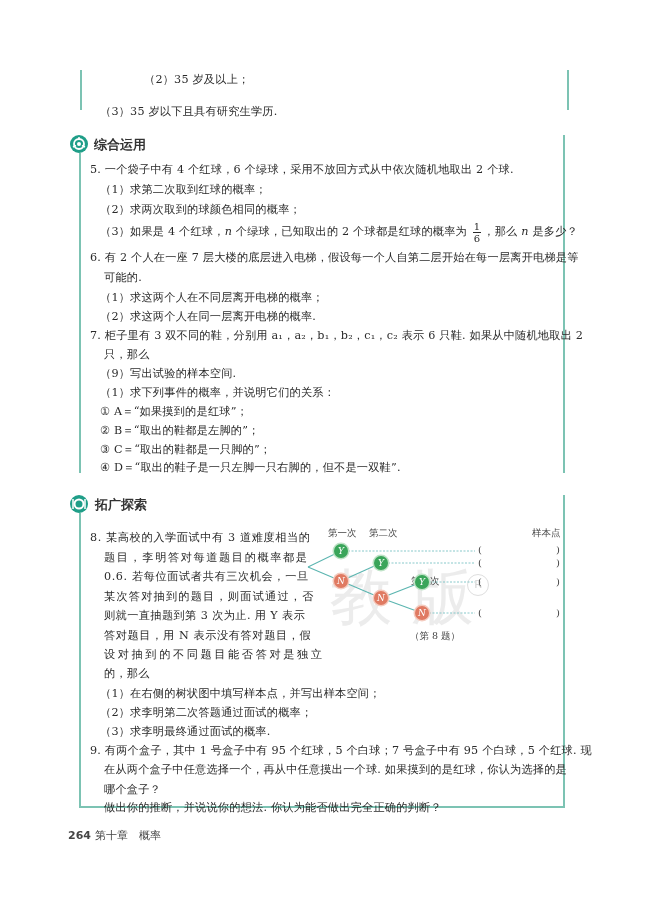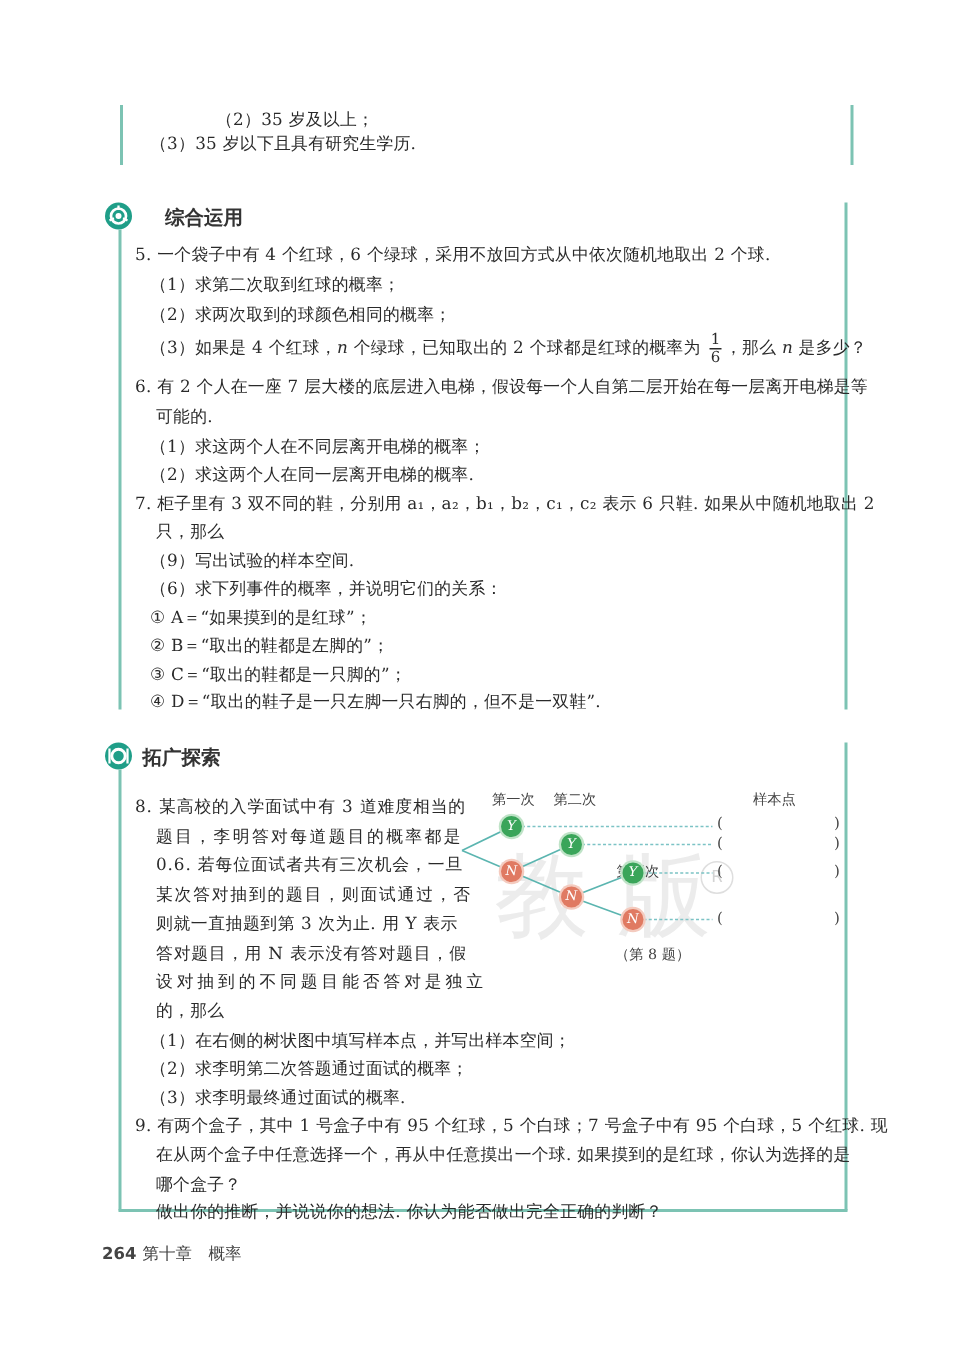--- a/index.html
+++ b/index.html
@@ -23,50 +23,50 @@
   .footer { position:absolute; font-size:11px; color:#444; }
   .footer .pg { font-family:"DejaVu Sans","Liberation Sans",sans-serif; font-weight:bold; margin-right:4px; }
   .watermark { position:absolute; color:rgba(200,200,200,0.35); font-size:62px; font-family:"DejaVu Serif",serif; }
 </style>
 </head>
 <body>
 
 <div class="bar" style="left:80px; top:70px; height:40px;"></div>
 <div class="bar" style="left:567px; top:70px; height:40px;"></div>
 <div class="line" style="left:100px; top:72px;margin-left:44px;">（2）35 岁及以上；</div>
-<div class="line" style="left:100px; top:88px;text-align:right;">（3）35 岁以下且具有研究生学历.</div>
+<div class="line" style="left:100px; top:104px;text-align:right;">（3）35 岁以下且具有研究生学历.</div>
 
 <div class="sec-icon" style="left:70px; top:135px;">
   <svg width="18" height="18" viewBox="0 0 18 18">
     <circle cx="9" cy="9" r="5" fill="none" stroke="#fff" stroke-width="1.8"></circle>
     <circle cx="9" cy="9" r="2" fill="#fff"></circle>
     <path d="M9 2 L9 5 M3 12 L6 10.5 M15 12 L12 10.5" stroke="#fff" stroke-width="1.5"></path>
   </svg>
 </div>
-<div class="sec-title" style="left:110px; top:136px;">综合运用</div>
+<div class="sec-title" style="left:94px; top:136px;">综合运用</div>
 <div class="bar" style="left:79px; top:153px; height:320px;"></div>
 <div class="bar" style="left:563px; top:135px; height:338px;"></div>
 
 <div class="line" style="left:90px; top:162px;">5. 一个袋子中有 4 个红球，6 个绿球，采用不放回方式从中依次随机地取出 2 个球.</div>
 <div class="line" style="left:100px; top:182px;">（1）求第二次取到红球的概率；</div>
 <div class="line" style="left:100px; top:202px;">（2）求两次取到的球颜色相同的概率；</div>
 <div class="line" style="left:100px; top:219px; line-height:26px;">
   <span>（3）如果是 4 个红球，</span><i class="v">n</i><span> 个绿球，已知取出的 2 个球都是红球的概率为</span>
   <span class="frac"><span class="num">1</span><span class="den">6</span></span><span>，那么 </span><i class="v">n</i><span> 是多少？</span>
 </div>
 
 <div class="line" style="left:90px; top:250px;">6. 有 2 个人在一座 7 层大楼的底层进入电梯，假设每一个人自第二层开始在每一层离开电梯是等</div>
 <div class="line" style="left:104px; top:270px;">可能的.</div>
 <div class="line" style="left:100px; top:290px;">（1）求这两个人在不同层离开电梯的概率；</div>
 <div class="line" style="left:100px; top:309px;">（2）求这两个人在同一层离开电梯的概率.</div>
 
 <div class="line" style="left:90px; top:328px;">7. 柜子里有 3 双不同的鞋，分别用 a₁，a₂，b₁，b₂，c₁，c₂ 表示 6 只鞋. 如果从中随机地取出 2</div>
 <div class="line" style="left:104px; top:347px;">只，那么</div>
 <div class="line" style="left:100px; top:366px;">（9）写出试验的样本空间.</div>
-<div class="line" style="left:100px; top:385px;">（6）求下列事件的概率，并说明它们的关系：</div>
+<div class="line" style="left:100px; top:385px;">（1）求下列事件的概率，并说明它们的关系：</div>
 <div class="line" style="left:100px; top:404px;">① A＝“如果摸到的是红球”；</div>
 <div class="line" style="left:100px; top:423px;">② B＝“取出的鞋都是左脚的”；</div>
 <div class="line" style="left:100px; top:442px;">③ C＝“取出的鞋都是一只脚的”；</div>
 <div class="line" style="left:100px; top:460px;">④ D＝“取出的鞋子是一只左脚一只右脚的，但不是一双鞋”.</div>
 
 <div class="sec-icon" style="left:70px; top:495px;">
   <svg width="18" height="18" viewBox="0 0 18 18">
     <circle cx="9" cy="9" r="4.5" fill="none" stroke="#fff" stroke-width="2"></circle>
     <path d="M3 4 L3 14 M15 4 L15 14" stroke="#fff" stroke-width="1.5"></path>
   </svg>
@@ -87,21 +87,21 @@
 <div class="line" style="left:100px; top:686px;">（1）在右侧的树状图中填写样本点，并写出样本空间；</div>
 <div class="line" style="left:100px; top:705px;">（2）求李明第二次答题通过面试的概率；</div>
 <div class="line" style="left:100px; top:724px;">（3）求李明最终通过面试的概率.</div>
 
 <div class="watermark" style="left:330px; top:555px;">教 版</div>
 <div class="abs" style="left:467px; top:574px; width:20px; height:20px; border:1px solid rgba(200,200,200,0.6); border-radius:50%; color:rgba(200,200,200,0.8); font-size:11px; text-align:center; line-height:20px; font-family:'DejaVu Sans',sans-serif;">R</div>
 
 <div class="tree-label" style="left:328px; top:527px;">第一次</div>
 <div class="tree-label" style="left:369px; top:527px;">第二次</div>
 <div class="tree-label" style="left:411px; top:527px;margin-top:48px;">第三次</div>
-<div class="tree-label" style="left:502px; top:527px;text-align:right;">样本点</div>
+<div class="tree-label" style="left:532px; top:527px;text-align:right;">样本点</div>
 
 <svg class="abs" style="left:300px; top:535px;" width="200" height="80" viewBox="0 0 200 80">
   <g stroke="#5bb5b0" stroke-width="1.1" fill="none">
     <line x1="8" y1="32" x2="41" y2="16"></line>
     <line x1="8" y1="32" x2="41" y2="46"></line>
     <line x1="41" y1="46" x2="81" y2="28"></line>
     <line x1="41" y1="46" x2="81" y2="63"></line>
     <line x1="81" y1="63" x2="122" y2="47"></line>
     <line x1="81" y1="63" x2="122" y2="78"></line>
   </g>

